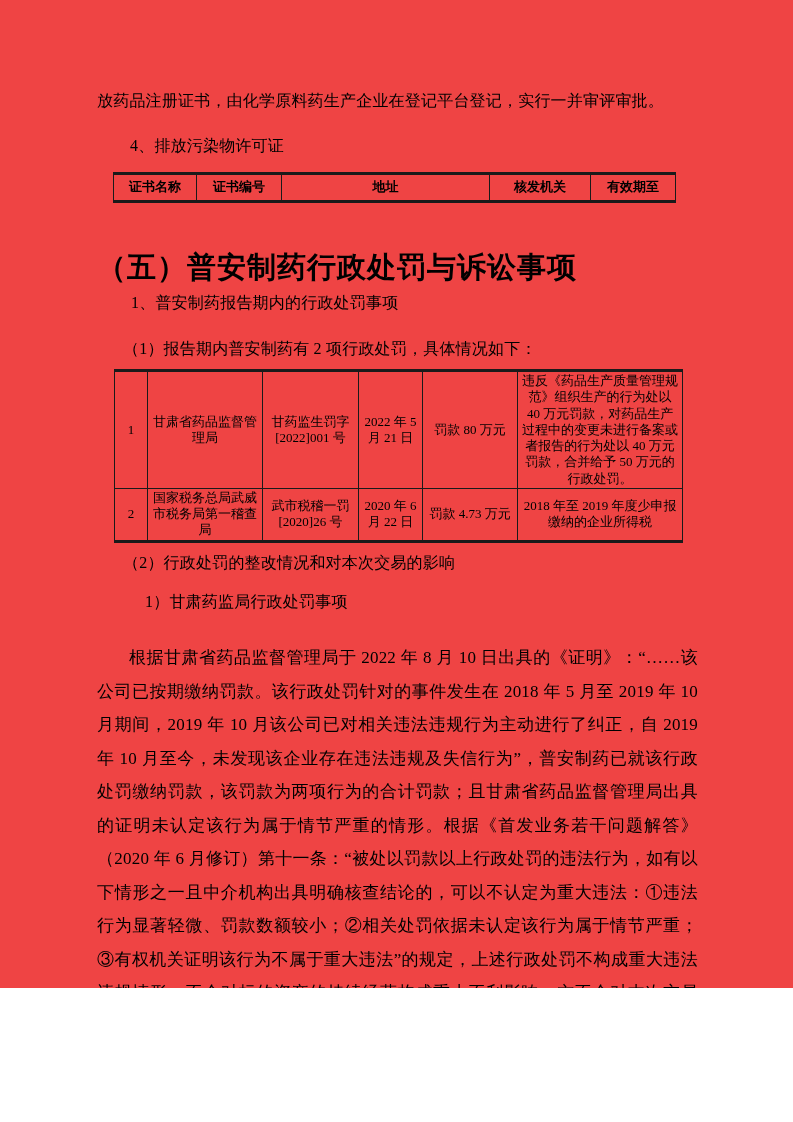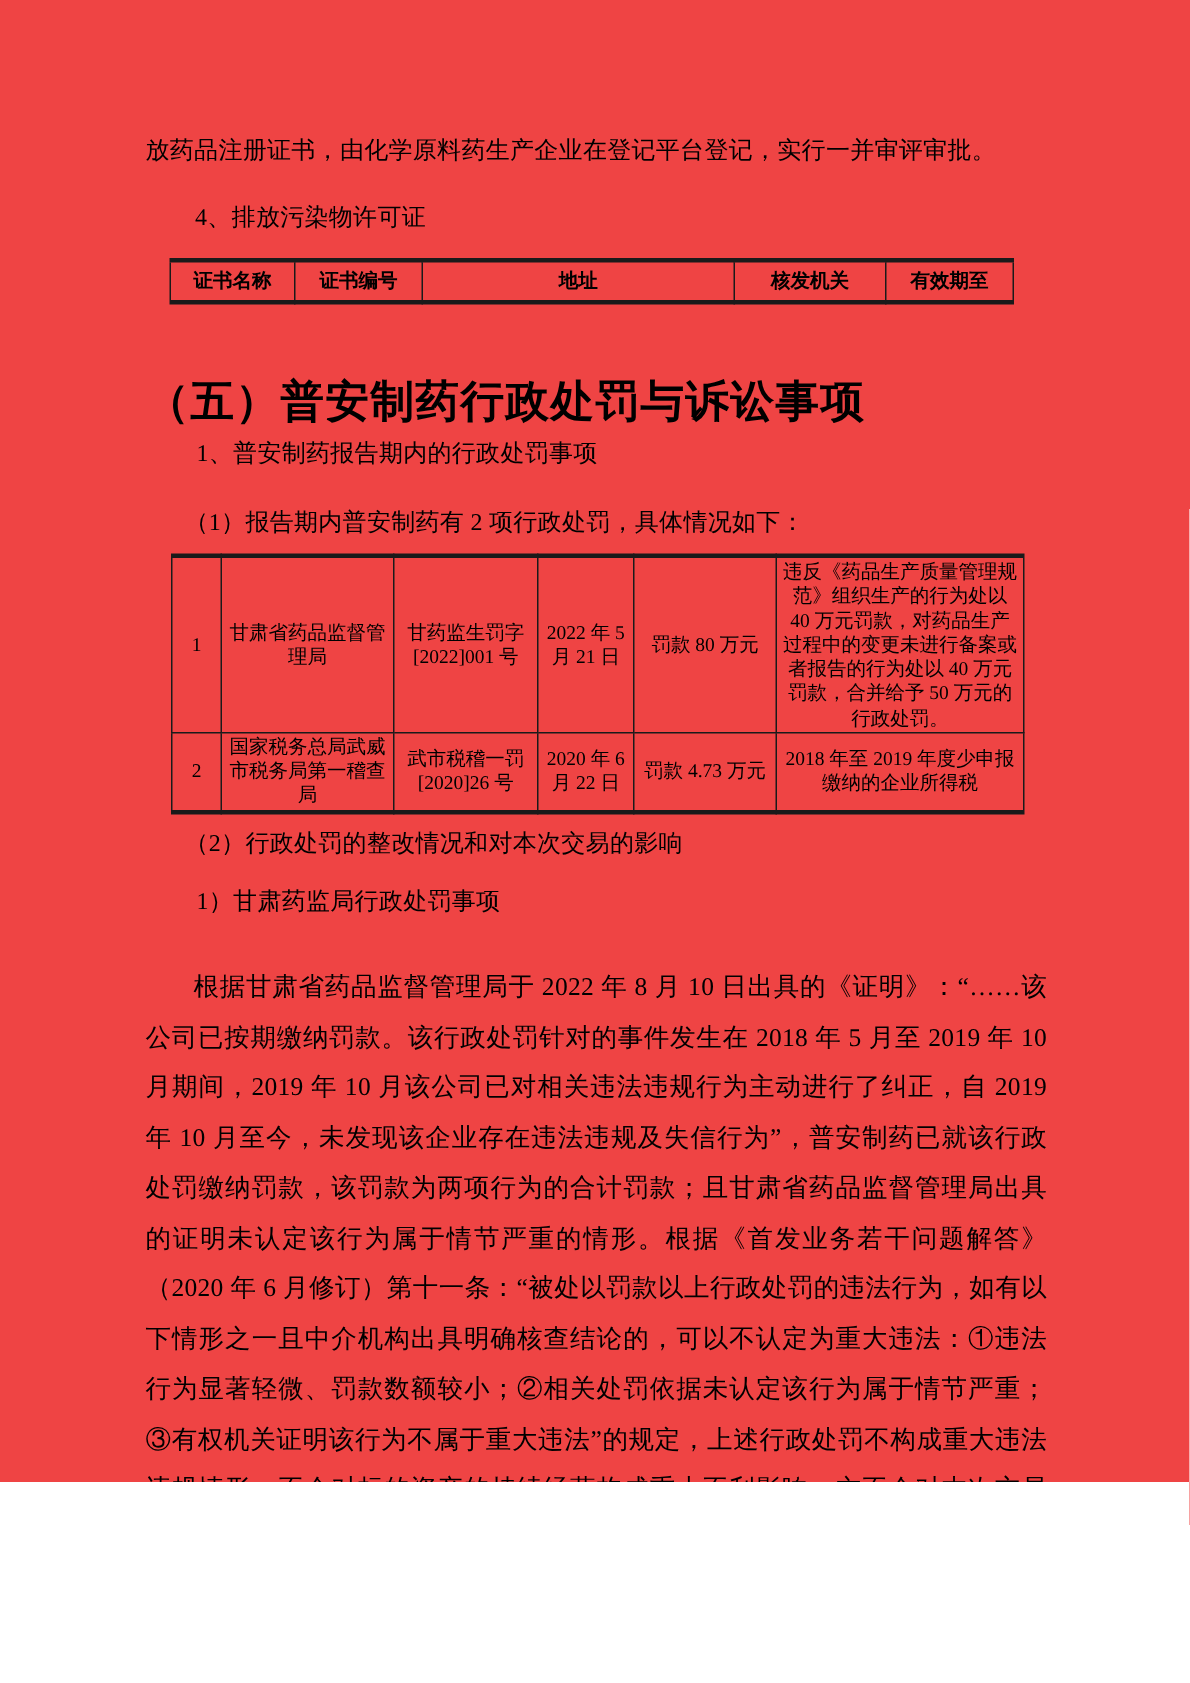--- a/index.html
+++ b/index.html
@@ -23,21 +23,21 @@
   .section-heading {
     left: 97px; top: 248px;
     font-family: "Liberation Sans", "DejaVu Sans", sans-serif;
     font-weight: bold;
     font-size: 29px;
     letter-spacing: 1px;
   }
   .sub-heading1 { left: 131px; top: 293px; }
   .item-heading1 { left: 123px; top: 339px; }
   .item-heading2 { left: 123px; top: 553px; }
-  .sub-item1 { left: 131px; top: 592px; text-align: center; }
+  .sub-item1 { left: 145px; top: 592px; text-align: center; }
 
   table.doc-table {
     border-collapse: collapse;
     table-layout: fixed;
     border-top: 3px solid #1a1a1a;
     border-bottom: 3px solid #1a1a1a;
     font-size: 13px;
   }
   table.doc-table th, table.doc-table td {
     border: 1px solid #1a1a1a;

